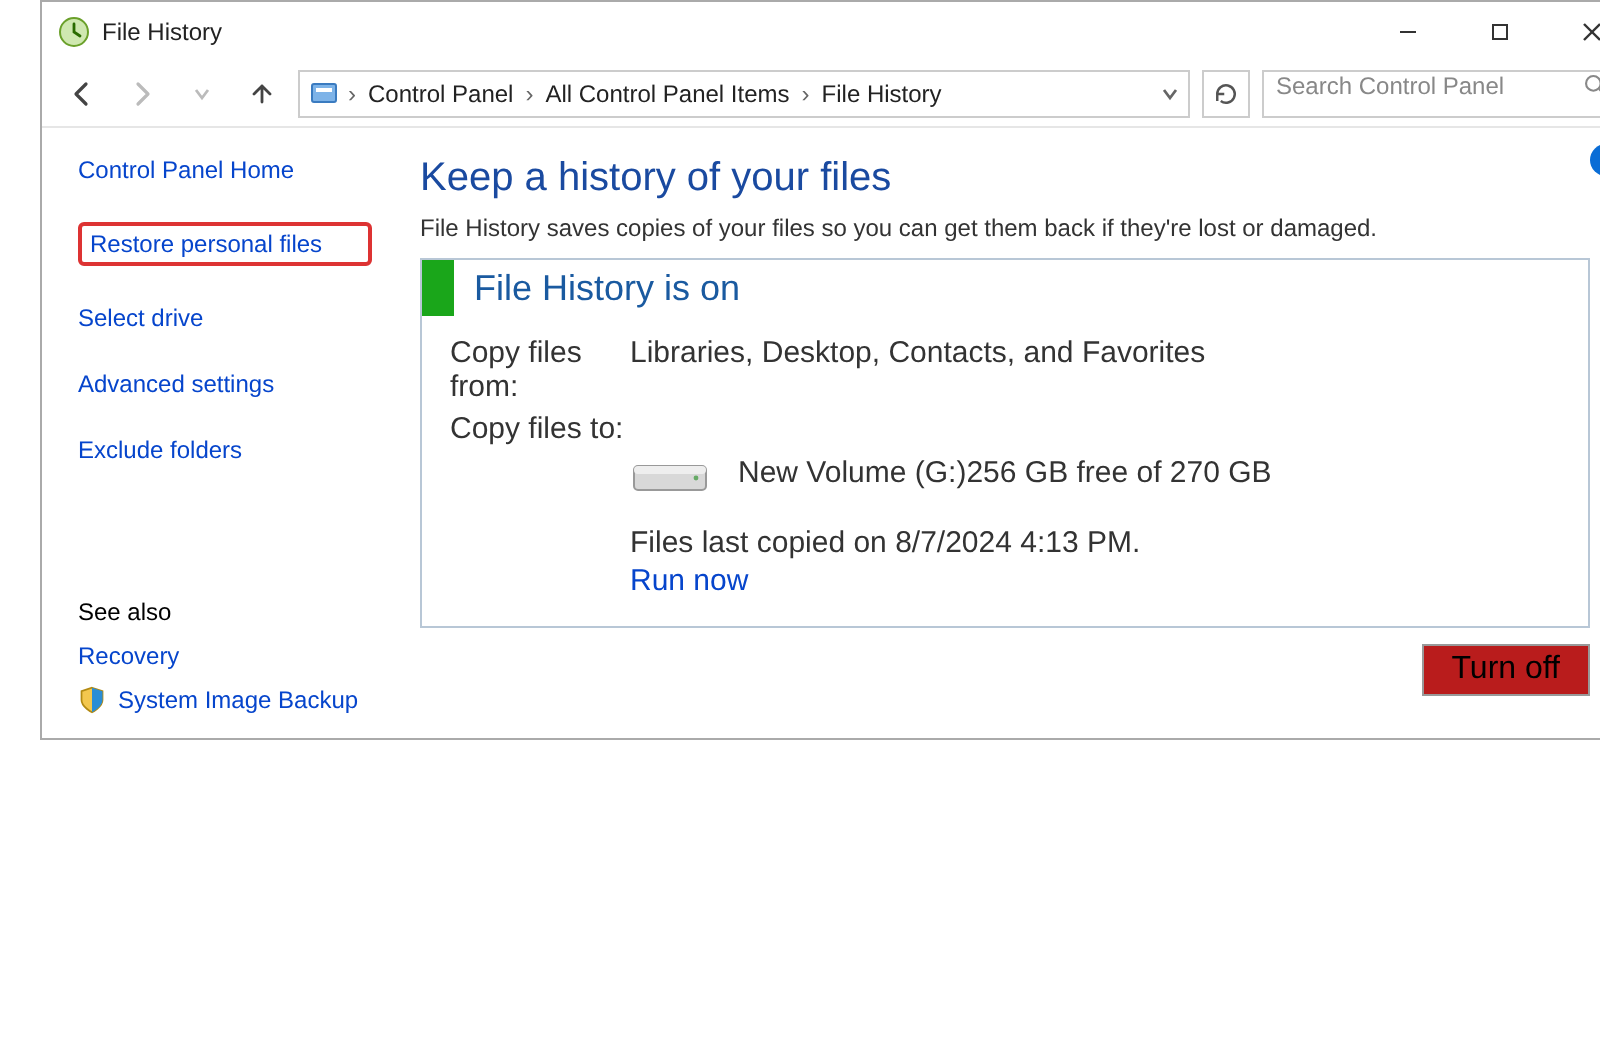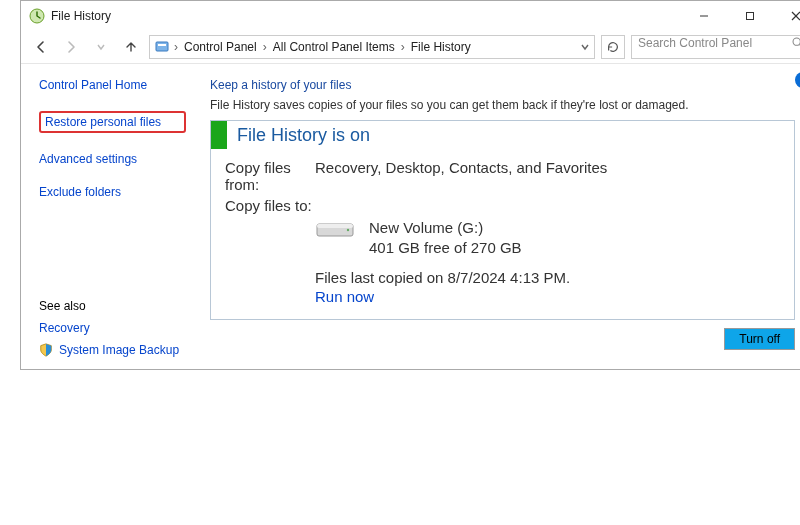--- a/index.html
+++ b/index.html
@@ -32,39 +32,39 @@
   .leftnav { width: 175px; padding: 14px 10px 10px 18px; display: flex; flex-direction: column; gap: 19px; position: relative; }
   .leftnav a { color: #0645cc; text-decoration: none; cursor: pointer; font-size: 12px; }
   .leftnav .cph { color: #0645cc; }
   .hl { border: 2px solid #d33; border-radius: 3px; padding: 2px 4px; display: inline-block; }
 
   .seealso-block { position: absolute; bottom: 12px; left: 18px; display: flex; flex-direction: column; gap: 8px; }
   .seealso-title { color: #000000; }
   .seealso-row { display: flex; align-items: center; gap: 6px; }
 
   .main { flex: 1; padding: 14px 24px 10px 14px; position: relative; }
-  .main-title { color: #1a4aa0; font-size: 12px; margin-bottom: 6px; }
+  .main-title { color: #1a4aa0; font-size: 20px; margin-bottom: 6px; }
   .main-sub { color: #333; margin-bottom: 8px; }
 
   .fh-box { border: 1px solid #b8c7d6; }
   .fh-head { display: flex; align-items: center; height: 28px; }
   .fh-strip { width: 16px; height: 100%; background: #1aa61a; }
   .fh-head-title { color: #1a5aa0; font-size: 18px; padding-left: 10px; }
   .fh-body { padding: 10px 14px 14px 14px; font-size: 15px; color: #333; }
   .fh-row { display: flex; margin-bottom: 4px; }
   .fh-label { width: 90px; color: #333; }
   .fh-val { flex: 1; }
   .drive-row { display: flex; align-items: flex-start; gap: 14px; margin-top: 4px; margin-left: 90px; }
   .drive-icon { width: 40px; height: 24px; }
-  .drive-info { display: flex; flex-direction: column; line-height: 1.3; }
+  .drive-info { display: flex; flex-direction: row; line-height: 1.3; }
   .last-copy { margin-left: 90px; margin-top: 12px; }
   .runnow { color: #0645cc; cursor: pointer; margin-left: 90px; margin-top: 2px; display: inline-block; }
 
   .turnoff-row { display: flex; justify-content: flex-end; margin-top: 8px; }
-  .turnoff-btn { border: 1px solid #999; background: #0ea5e9; padding: 3px 14px; font-size: 12px; cursor: pointer; }
+  .turnoff-btn { border: 1px solid #999; background: #b91c1c; padding: 3px 14px; font-size: 16px; cursor: pointer; }
 
   .help-badge { position: absolute; top: 8px; right: 8px; width: 16px; height: 16px; border-radius: 50%; background: #0a6dd6; color: #fff; font-size: 11px; font-weight: bold; display: flex; align-items: center; justify-content: center; cursor: pointer; }
 
   
   svg { display: block; }
 </style>
 </head>
 <body>
 
 <div class="window">
@@ -159,20 +159,21 @@
 
   <div class="sep-line"></div>
 
   <div class="body">
 
     <div class="leftnav">
       <a class="cph">Control Panel Home</a>
       <span class="hl">
         <a>Restore personal files</a>
       </span>
+      <a>Select drive</a>
       <a>Advanced settings</a>
       <a>Exclude folders</a>
 
       <div class="seealso-block">
         <span class="seealso-title">See also</span>
         <a>Recovery</a>
         <div class="seealso-row">
           <span>
             <svg width="14" height="14" viewBox="0 0 16 16">
               <path d="M8 1 L14 3 V8 C14 12 8 15 8 15 C8 15 2 12 2 8 V3 Z" fill="#f3c74e" stroke="#b38a12"></path>
@@ -191,36 +192,36 @@
       <div class="main-sub">File History saves copies of your files so you can get them back if they're lost or damaged.</div>
 
       <div class="fh-box">
         <div class="fh-head">
           <div class="fh-strip"></div>
           <div class="fh-head-title">File History is on</div>
         </div>
         <div class="fh-body">
           <div class="fh-row">
             <div class="fh-label">Copy files from:</div>
-            <div class="fh-val">Recovery, Desktop, Contacts, and Favorites</div>
+            <div class="fh-val">Libraries, Desktop, Contacts, and Favorites</div>
           </div>
           <div class="fh-row">
             <div class="fh-label">Copy files to:</div>
           </div>
           <div class="drive-row">
             <span class="drive-icon">
               <svg width="40" height="24" viewBox="0 0 40 24">
                 <rect x="2" y="6" width="36" height="12" rx="2" fill="#d8d8d8" stroke="#999"></rect>
                 <rect x="2" y="6" width="36" height="4" rx="2" fill="#eee"></rect>
                 <circle cx="33" cy="12" r="1.2" fill="#6a6"></circle>
               </svg>
             </span>
             <div class="drive-info">
               <span>New Volume (G:)</span>
-              <span>401 GB free of 270 GB</span>
+              <span>256 GB free of 270 GB</span>
             </div>
           </div>
           <div class="last-copy">Files last copied on 8/7/2024 4:13 PM.</div>
           <a class="runnow">Run now</a>
         </div>
       </div>
 
       <div class="turnoff-row">
         <button class="turnoff-btn">Turn off</button>
       </div>

